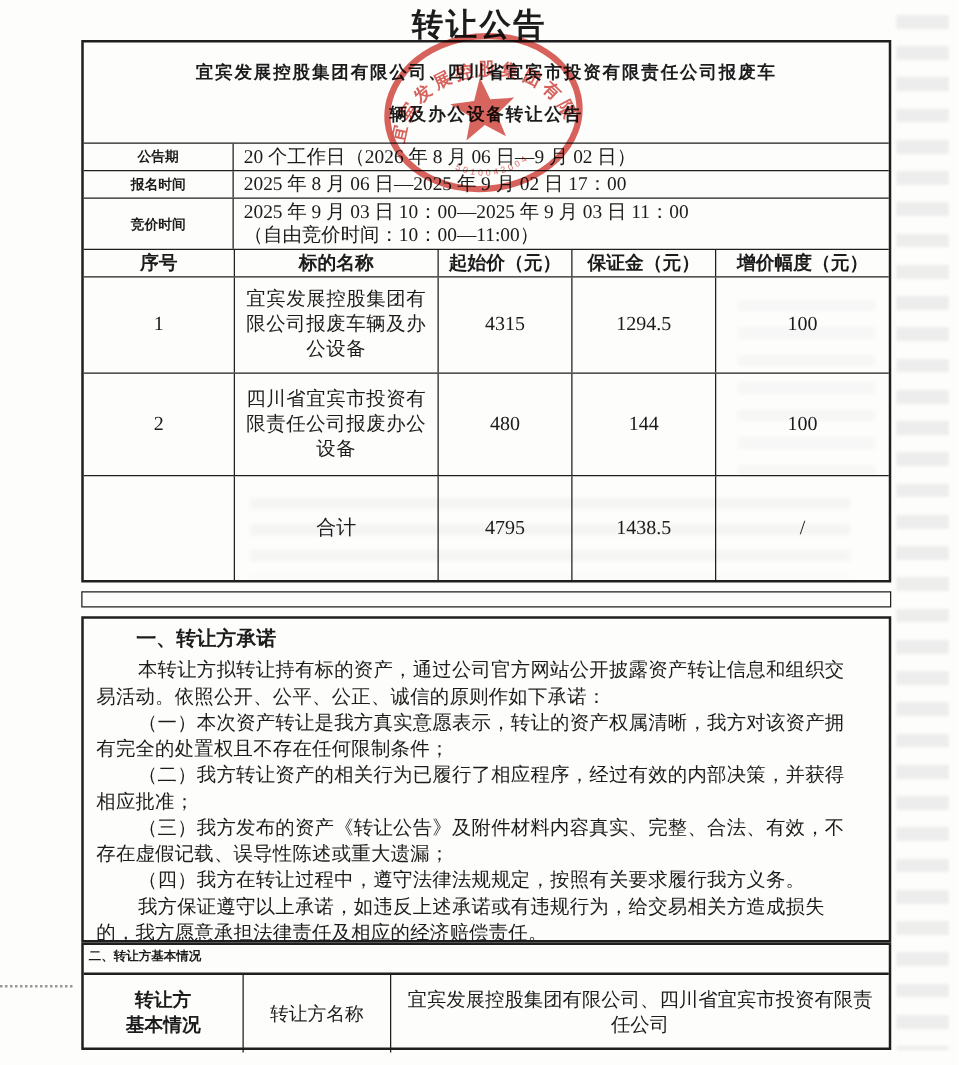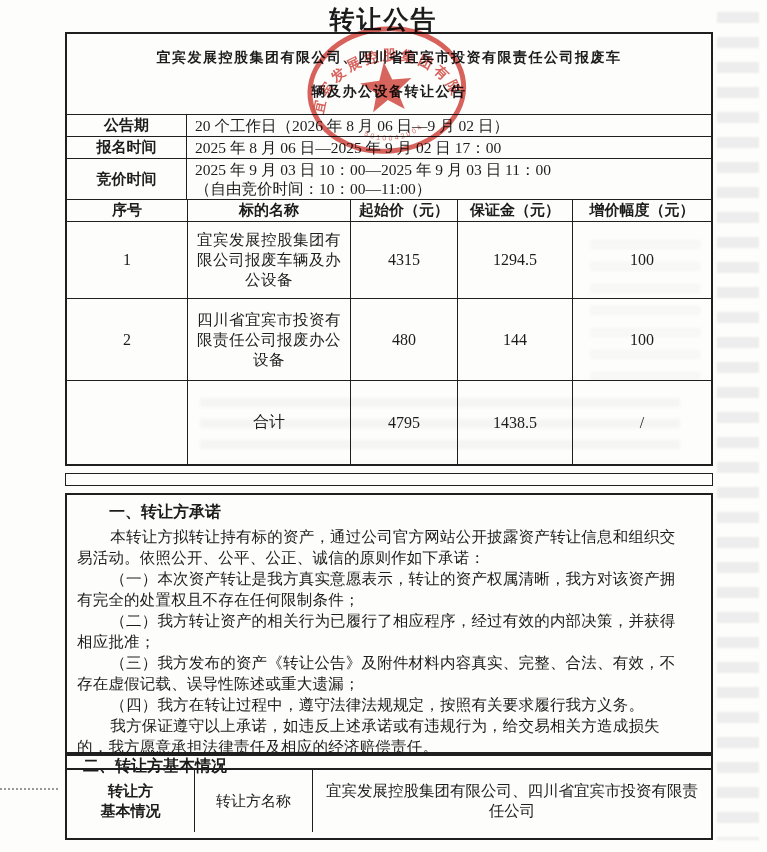--- a/index.html
+++ b/index.html
@@ -27,21 +27,21 @@
 
   .title-cell {
     height:80px; display:flex; flex-direction:column; justify-content:center;
     text-align:center; font-weight:bold; font-size:14px; line-height:34px;
     letter-spacing:1.5px; font-family:"Liberation Sans","DejaVu Sans",sans-serif;
   }
 
   .info-row { display:grid; grid-template-columns:120px 1fr; }
   .info-row .lbl {
     border-right:1.6px solid #1f1f1f; display:flex; align-items:center; justify-content:center;
-    font-weight:bold; font-size:15px; font-family:"Liberation Sans","DejaVu Sans",sans-serif;
+    font-weight:bold; font-size:11px; font-family:"Liberation Sans","DejaVu Sans",sans-serif;
   }
   .info-row .val {
     padding:1px 4px 1px 8px; font-size:15.5px;
     display:flex; flex-direction:column; justify-content:center; line-height:19px;
   }
   .h22 { min-height:22px; } .h40 { min-height:40px; }
 
   .r5 { display:grid; grid-template-columns:120px 163px 107px 115px 1fr; }
   .r5 > div {
     display:flex; align-items:center; justify-content:center; text-align:center;
@@ -72,23 +72,23 @@
   .commit-box p {
     margin:0; font-size:15.5px; line-height:21px; text-indent:2.15em; letter-spacing:.2px;
   }
 
   
   .basic-box {
     position:absolute; left:65px; top:754px; width:648px; height:86px;
     border:2px solid #1f1f1f; box-sizing:border-box;
   }
   .basic-heading {
-    height:14px; line-height:19px; padding-left:16px; box-sizing:border-box;
+    height:24px; line-height:19px; padding-left:4px; box-sizing:border-box;
     border-bottom:2px solid #1f1f1f;
-    font-weight:bold; font-size:16px; font-family:"Liberation Sans","DejaVu Sans",sans-serif;
+    font-weight:bold; font-size:10px; font-family:"Liberation Sans","DejaVu Sans",sans-serif;
   }
   .basic-grid { display:grid; grid-template-columns:127px 118px 1fr; height:62px; }
   .basic-grid > div {
     display:flex; flex-direction:column; align-items:center; justify-content:center;
     text-align:center; box-sizing:border-box; padding:0 6px;
   }
   .basic-grid > div + div { border-left:1.6px solid #1f1f1f; }
   .basic-grid .blbl { font-weight:bold; font-size:15px; line-height:20px; font-family:"Liberation Sans","DejaVu Sans",sans-serif; }
   .basic-grid .bfield { font-size:15px; }
   .basic-grid .bval { font-size:15.5px; line-height:20px; }

